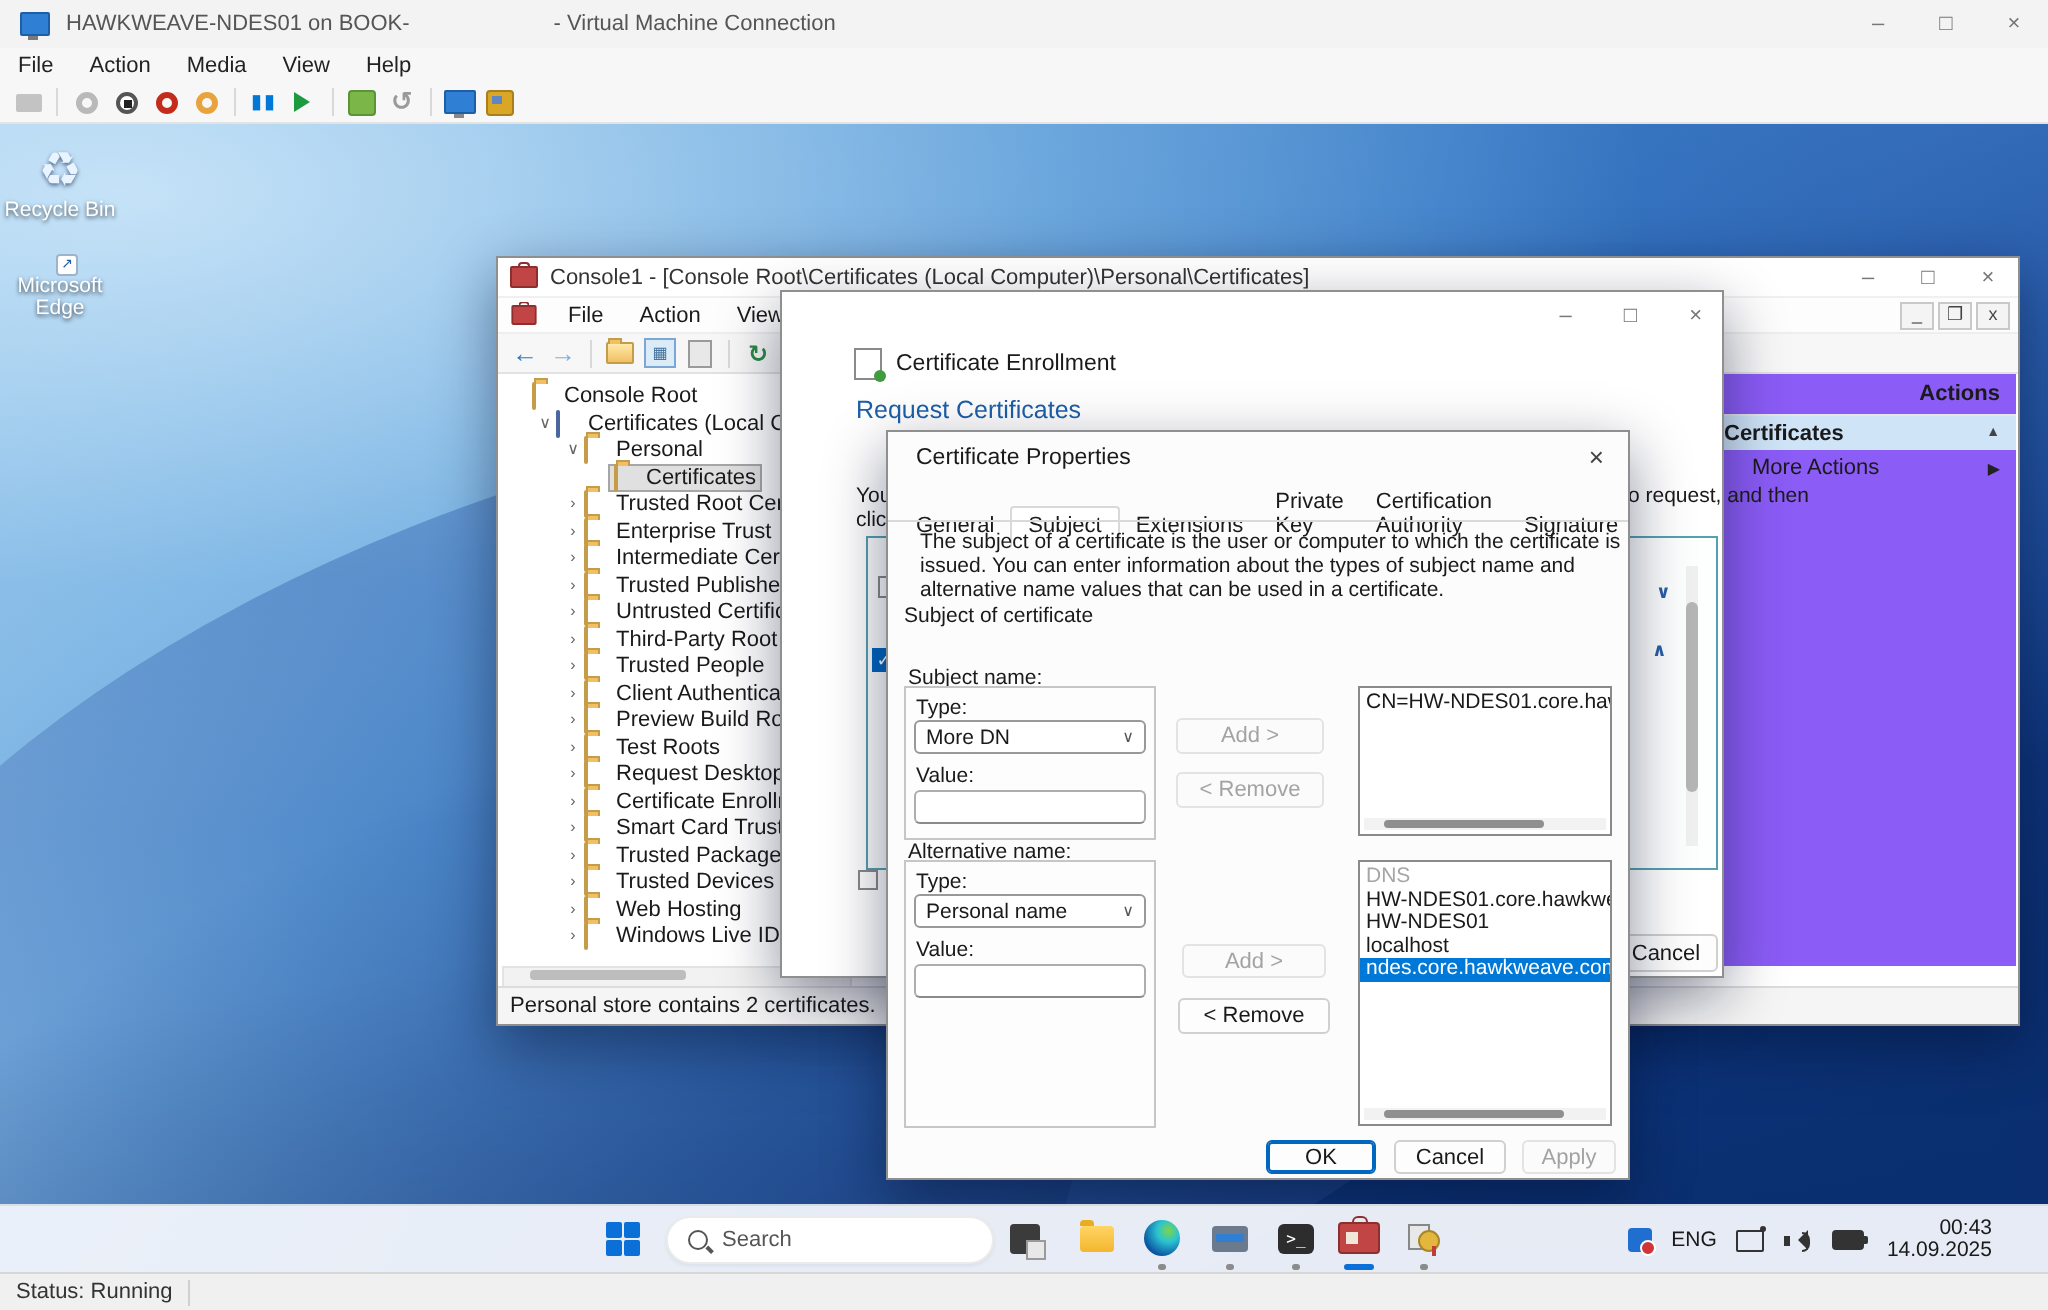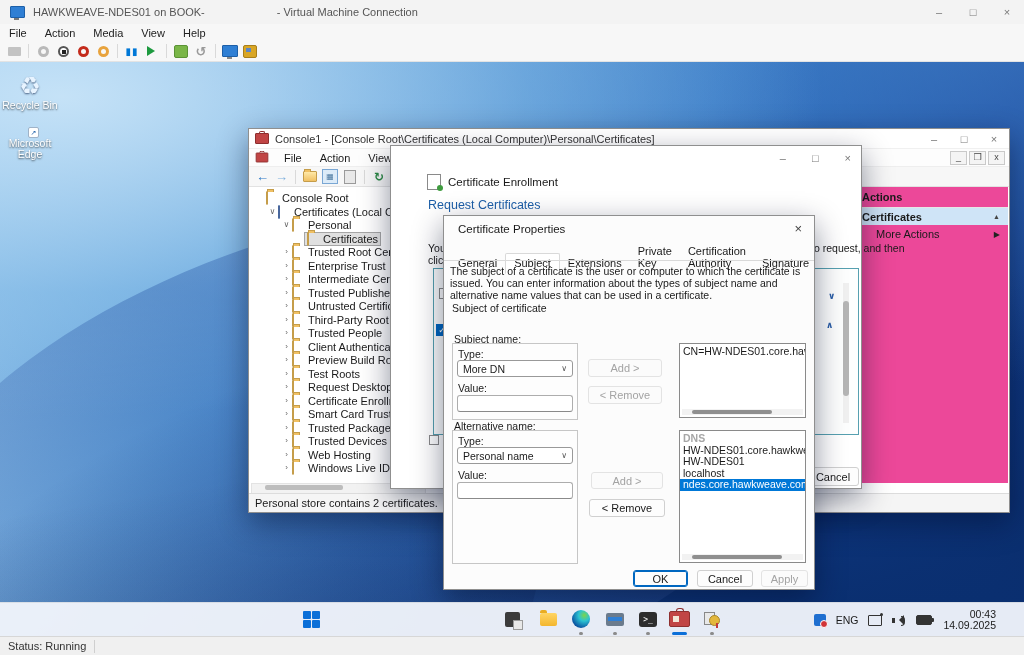--- a/index.html
+++ b/index.html
@@ -75,21 +75,21 @@
   .tree-pane{left:0;top:58px;width:177px;height:296px;background:#fff;border-right:1px solid #e0e0e0;overflow:hidden;box-sizing:border-box;}
   .trow{position:absolute;left:0;height:13px;width:300px;display:flex;align-items:center;white-space:nowrap;}
   .tchev{width:11px;color:#666;font-size:8px;text-align:center;flex:0 0 11px;}
   .tico{flex:0 0 13px;margin-right:3px;}
   .store-ico{width:11px;height:9px;background:#cfe0f2;border:1px solid #49679c;border-radius:1px;}
   .tlabel{font-size:11px;}
   .tsel{background:#e0e0e0;border:1px solid #a6a6a6;padding:0 2px;margin-left:-2px;}
   .hscroll{background:#f2f2f2;border:1px solid #e3e3e3;}
   .hthumb{position:absolute;background:#bdbdbd;border-radius:2px;}
   .mmc-status{left:0;top:364px;width:100%;height:19px;background:#f5f5f5;border-top:1px solid #dcdcdc;display:flex;align-items:center;box-sizing:border-box;}
-  .actions-pane{left:604px;top:58px;width:155px;height:296px;background:#ec4899;border-left:1px solid #e0e0e0;box-sizing:border-box;}
+  .actions-pane{left:604px;top:58px;width:155px;height:296px;background:#8b5cf6;border-left:1px solid #e0e0e0;box-sizing:border-box;text-align:right;}
   .actions-header{padding:4px 8px;font-weight:bold;border-bottom:1px solid #e6e6e6;}
   .actions-group{height:17px;background:#cfe4f7;display:flex;align-items:center;padding:0 8px;font-weight:bold;}
   .actions-group .tri{margin-left:auto;font-size:7px;color:#444;}
   .actions-item{height:18px;display:flex;align-items:center;padding:0 8px 0 22px;}
   .actions-item .tri{margin-left:auto;font-size:8px;color:#222;}
   
   .dlg-title{font-size:11.5px;color:#1a1a1a;}
   .closex{color:#444;font-size:13px;}
   .enr-hdr-icon{width:12px;height:14px;background:#fff;border:1px solid #8a8a8a;position:relative;}
   .enr-hdr-icon::after{content:"";position:absolute;right:-3px;bottom:-2px;width:6px;height:6px;background:#3f9c3f;border-radius:50%;}
@@ -435,21 +435,21 @@
       <span class="abs closex" style="right:12px;top:5px;">×</span>
       <div class="abs tabs">
         <span class="tab">General</span>
         <span class="tab active">Subject</span>
         <span class="tab">Extensions</span>
         <span class="tab">Private Key</span>
         <span class="tab">Certification Authority</span>
         <span class="tab">Signature</span>
       </div>
       <div class="abs tabline"></div>
-      <div class="abs ptext" style="left:6px;top:49px;width:352px;">The subject of a certificate is the user or computer to which the certificate is issued. You can enter information about the types of subject name and alternative name values that can be used in a certificate.</div>
+      <div class="abs ptext" style="left:16px;top:49px;width:352px;">The subject of a certificate is the user or computer to which the certificate is issued. You can enter information about the types of subject name and alternative name values that can be used in a certificate.</div>
       <div class="abs ptext" style="left:8px;top:86px;">Subject of certificate</div>
 
       <div class="abs ptext" style="left:10px;top:117px;">Subject name:</div>
       <div class="abs groupbox" style="left:8px;top:127px;width:124px;height:75px;">
         <span class="abs fld-label" style="left:5px;top:4px;">Type:</span>
         <span class="abs dd" style="left:4px;top:16px;width:116px;height:17px;">
           <span>More DN</span>
           <span class="dchev">∨</span>
         </span>
         <span class="abs fld-label" style="left:5px;top:38px;">Value:</span>
@@ -470,21 +470,21 @@
         <span class="abs dd" style="left:4px;top:16px;width:116px;height:17px;">
           <span>Personal name</span>
           <span class="dchev">∨</span>
         </span>
         <span class="abs fld-label" style="left:5px;top:38px;">Value:</span>
         <span class="abs txt" style="left:4px;top:51px;width:116px;height:17px;"></span>
       </div>
       <div class="abs btn disabled" style="left:147px;top:256px;width:72px;height:17px;">Add &gt;</div>
       <div class="abs btn" style="left:145px;top:283px;width:76px;height:18px;">&lt; Remove</div>
       <div class="abs listbox" style="left:235px;top:214px;width:127px;height:133px;">
-        <div class="li dim" style="padding-top:2px;font-weight:bold;">DNS</div>
+        <div class="li dim" style="padding-top:2px;">DNS</div>
         <div class="li">HW-NDES01.core.hawkweave.com</div>
         <div class="li">HW-NDES01</div>
         <div class="li">localhost</div>
         <div class="li selected">ndes.core.hawkweave.com</div>
         <div class="abs hscroll" style="left:2px;bottom:2px;width:121px;height:6px;border:none;">
           <span class="hthumb" style="left:10px;top:1px;width:90px;height:4px;background:#8f8f8f;"></span>
         </div>
       </div>
 
       <div class="abs btn default" style="left:189px;top:354px;width:55px;height:17px;">OK</div>
@@ -494,20 +494,24 @@
 
     <div class="abs taskbar">
       <div class="abs" style="left:303px;top:8px;">
           <span class="startlogo">
             <span></span>
             <span></span>
             <span></span>
             <span></span>
           </span>
         </div>
+      <div class="abs searchpill" style="left:333px;top:5px;width:142px;height:22px;">
+        <span class="mag"></span>
+        <span>Search</span>
+      </div>
       <div class="tb-ico" style="left:500px;">
           <span class="tv"></span>
         </div>
       <div class="tb-ico" style="left:536px;">
           <span class="fe"></span>
         </div>
       <div class="tb-ico" style="left:569px;">
           <span class="edge-tb"></span>
         </div>
       <div class="tb-ico" style="left:603px;">

